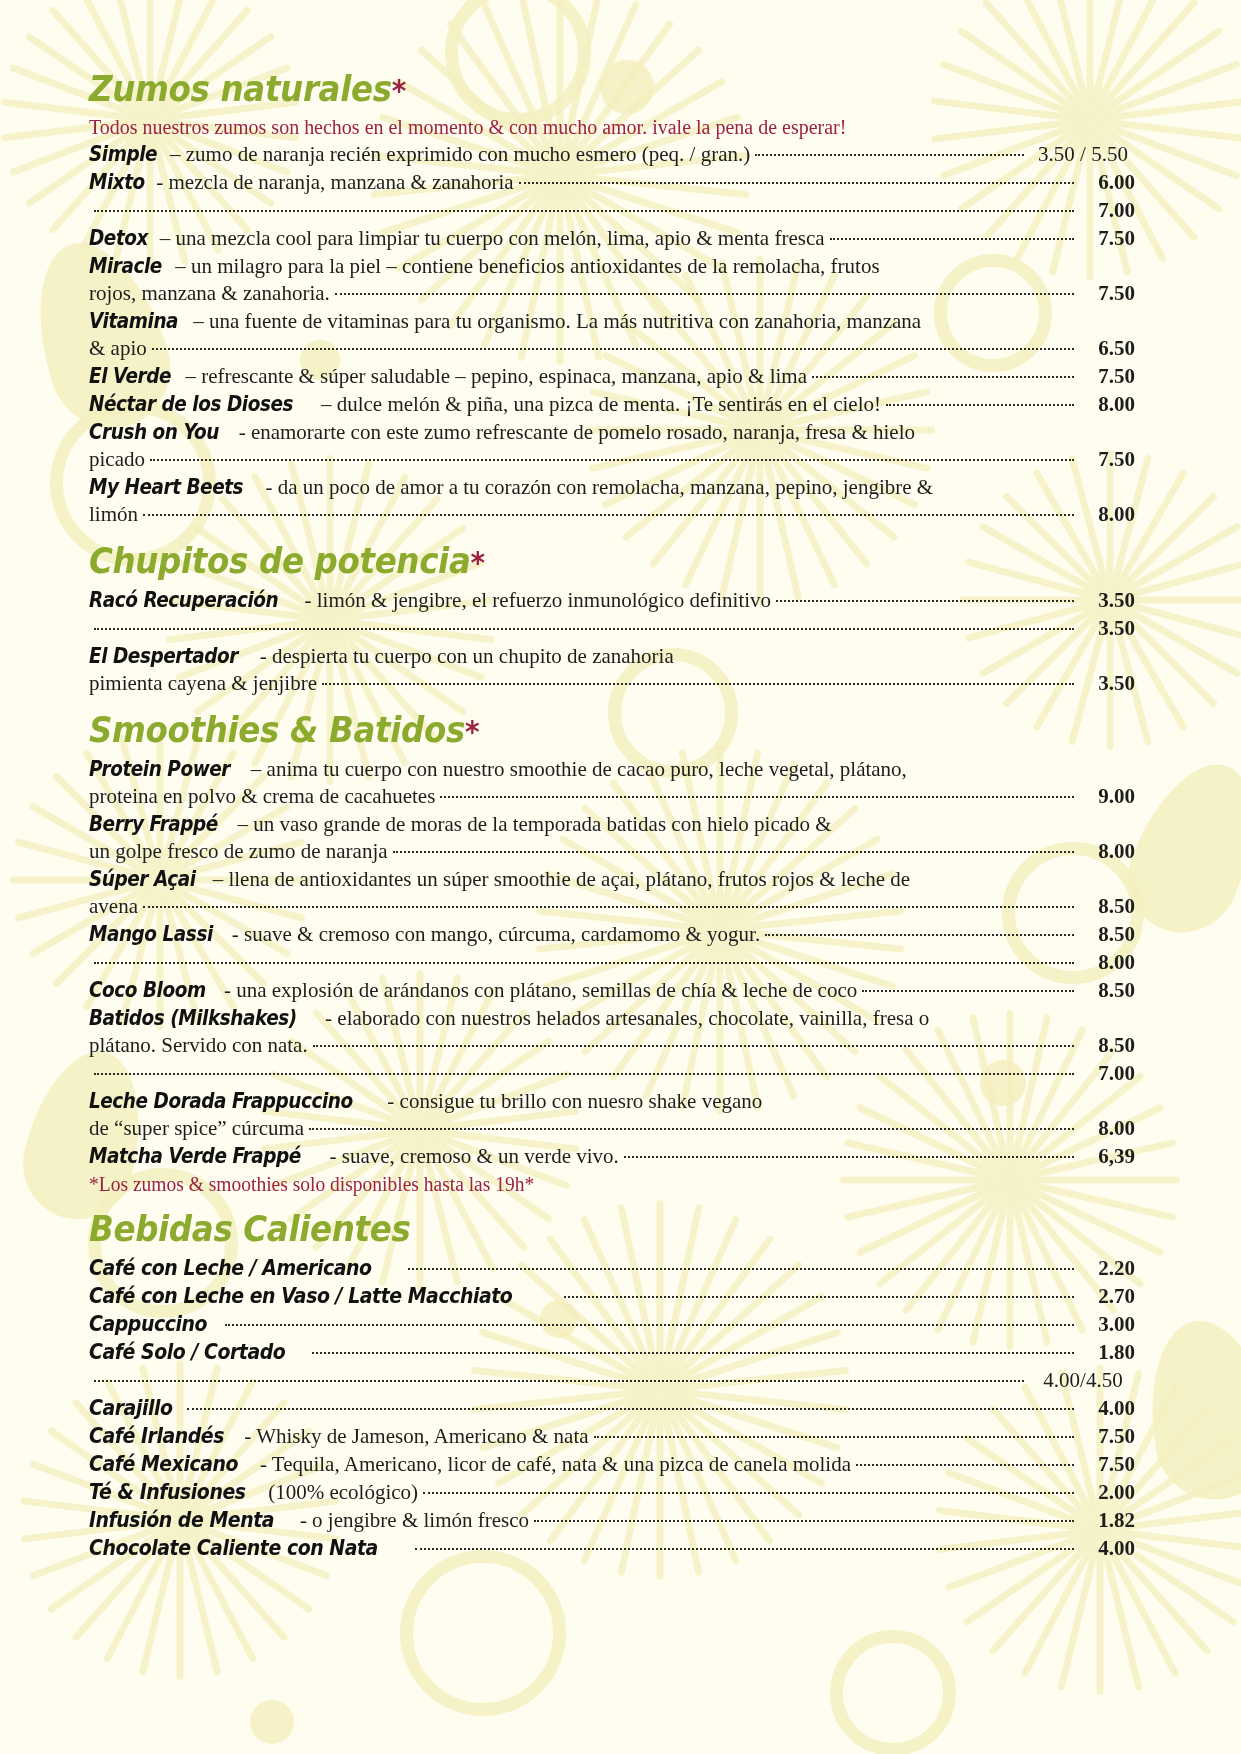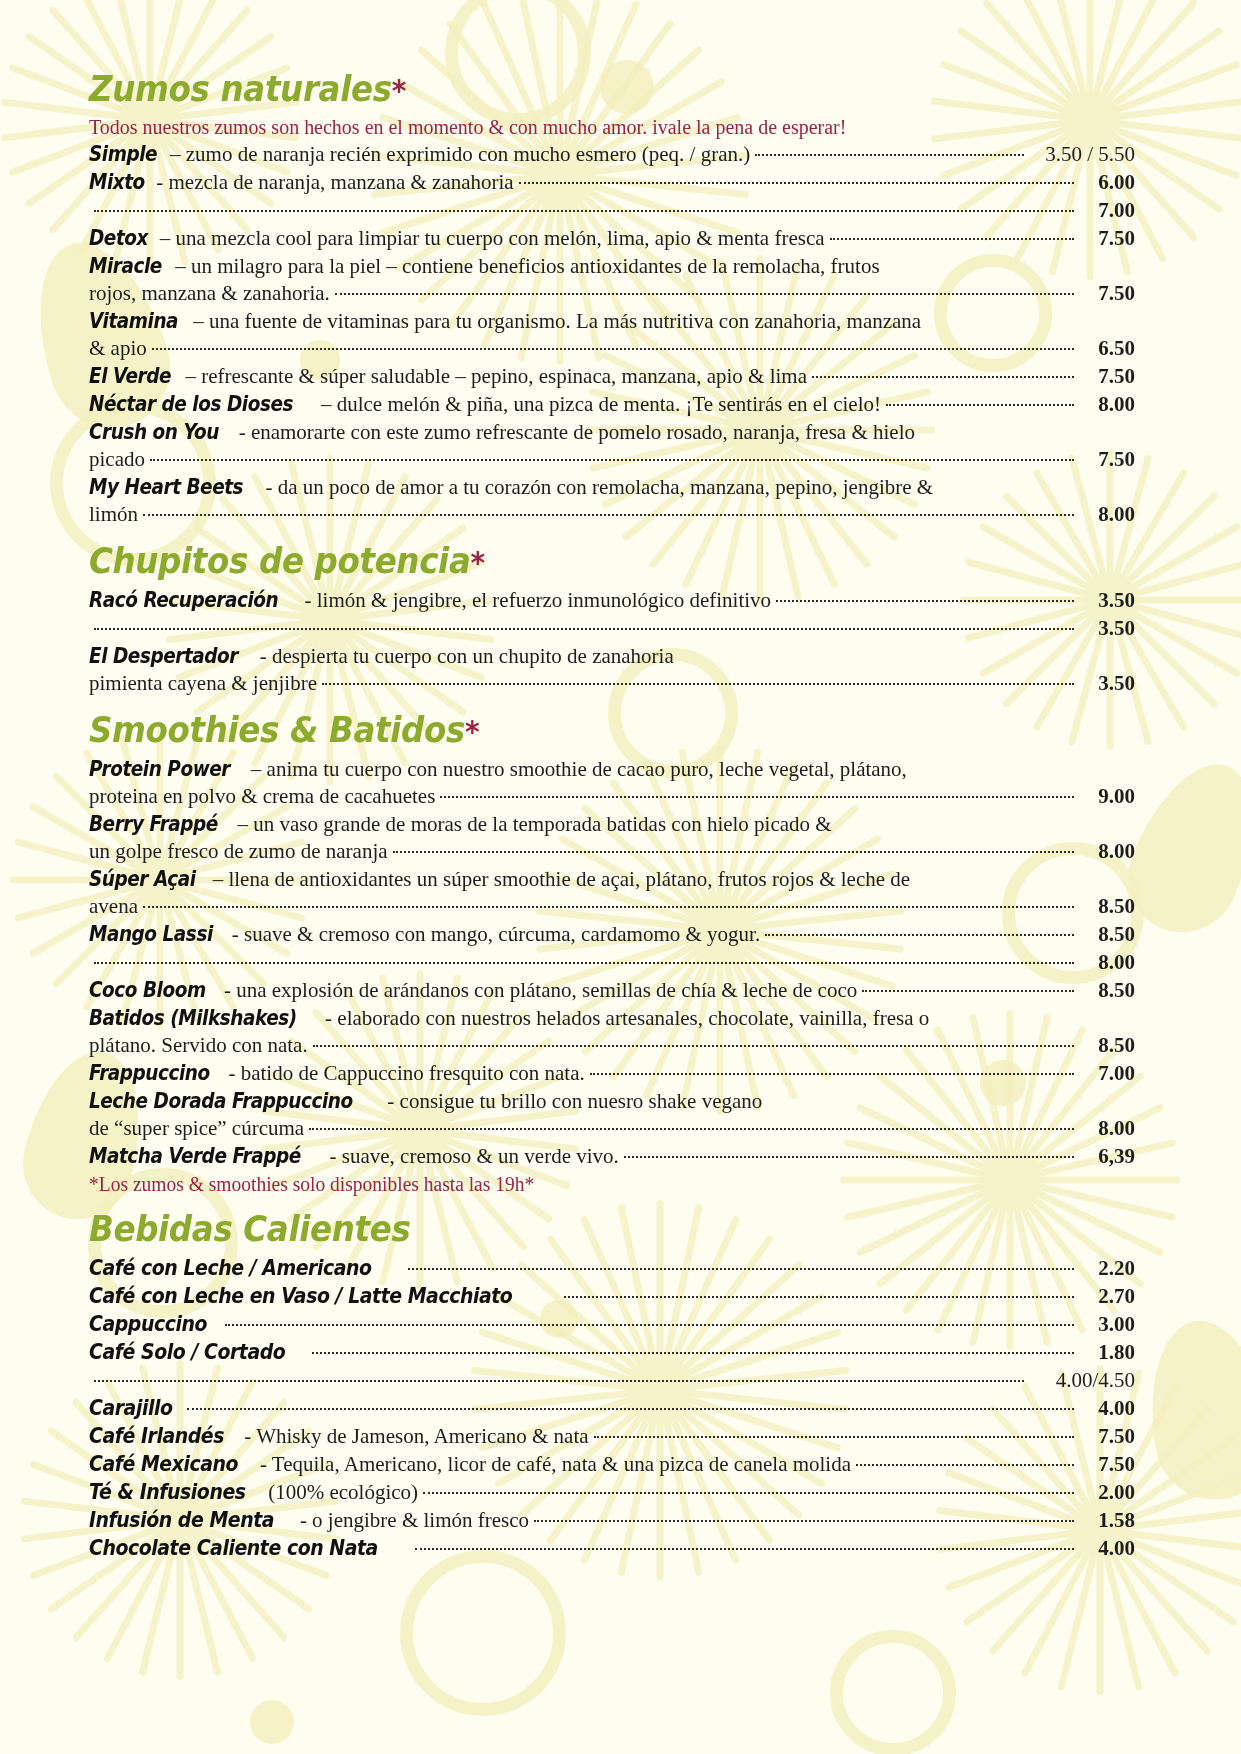--- a/index.html
+++ b/index.html
@@ -145,21 +145,21 @@
     transform: translateY(-5px);
     height: 0;
   }
   .price {
     flex: 0 0 auto;
     text-align: right;
     font-size: 21px;
     white-space: nowrap;
     font-family: "Liberation Serif", "DejaVu Serif", serif;
   }
-  .price.wide { min-width: 104px; }
+  .price.wide { min-width: 104px; text-align: center; }
   .price.std  { min-width: 54px; font-weight: bold; }
 
   
   .wrap-line { display: block; }
 
   .hot .name { font-size: 21px; }
 </style>
 </head>
 <body>
 
@@ -705,21 +705,20 @@
     <div class="item">
       <div class="wrap-line"><span class="name">Batidos (Milkshakes)</span><span class="desc"> - elaborado con nuestros helados artesanales, chocolate, vainilla, fresa o</span></div>
       <div class="tail">
         <span class="tail-text desc">plátano. Servido con nata.</span>
         <span class="leader"></span>
         <span class="price std">8.50</span>
       </div>
     </div>
     <div class="item">
       <div class="tail">
-        <span class="tail-text"><span class="name">Frappuccino</span><span class="desc"> - batido de Cappuccino fresquito con nata.</span></span>
         <span class="leader"></span>
         <span class="price std">7.00</span>
       </div>
     </div>
     <div class="item">
       <div class="wrap-line"><span class="name">Leche Dorada Frappuccino</span><span class="desc"> - consigue tu brillo con nuesro shake vegano</span></div>
       <div class="tail">
         <span class="tail-text desc">de “super spice” cúrcuma </span>
         <span class="leader"></span>
         <span class="price std">8.00</span>
@@ -793,21 +792,21 @@
       <div class="tail">
         <span class="tail-text"><span class="name">Té &amp; Infusiones</span><span class="desc"> (100% ecológico)</span></span>
         <span class="leader"></span>
         <span class="price std">2.00</span>
       </div>
     </div>
     <div class="item hot">
       <div class="tail">
         <span class="tail-text"><span class="name">Infusión de Menta</span><span class="desc"> - o jengibre &amp; limón fresco </span></span>
         <span class="leader"></span>
-        <span class="price std">1.58</span>
+        <span class="price std">1.82</span>
       </div>
     </div>
     <div class="item hot">
       <div class="tail">
         <span class="tail-text"><span class="name">Chocolate Caliente con Nata</span><span class="desc"> </span></span>
         <span class="leader"></span>
         <span class="price std">4.00</span>
       </div>
     </div>
   </div>

